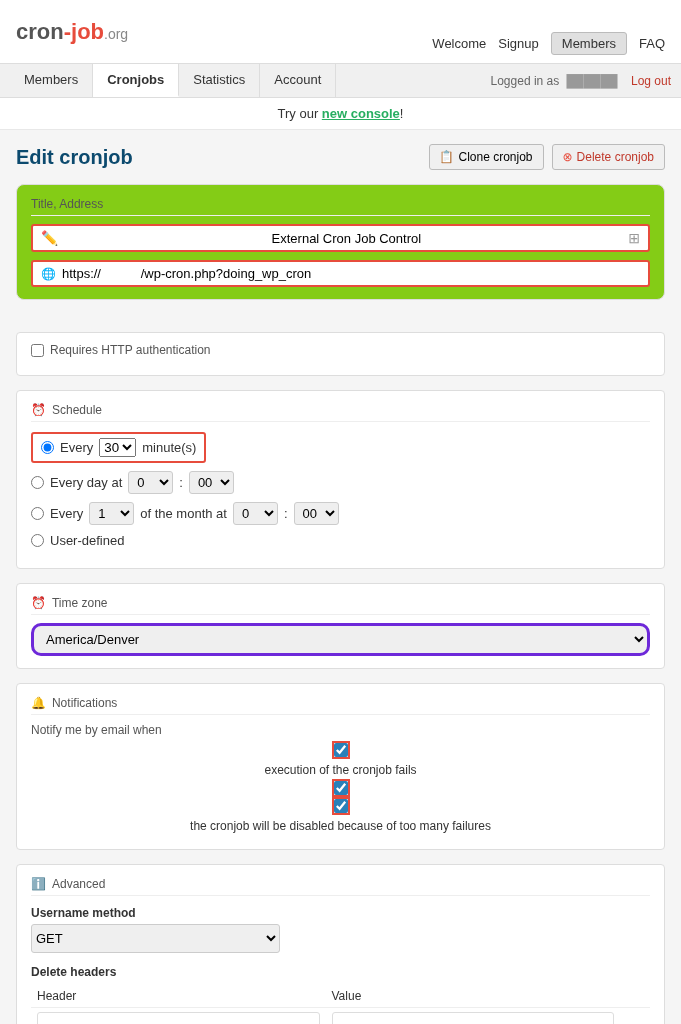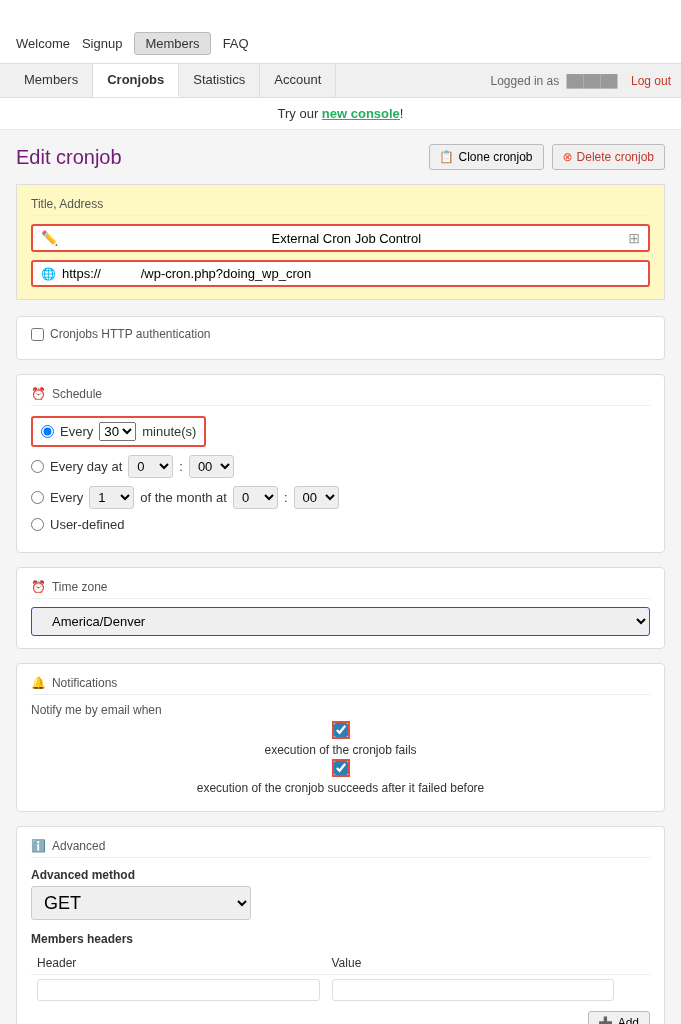--- a/index.html
+++ b/index.html
@@ -25,27 +25,27 @@
 
     
     .banner { background: #fff; text-align: center; padding: 8px; border-bottom: 1px solid #e8e8e8; font-size: 13px; }
     .banner .new-console { color: #27ae60; font-weight: bold; text-decoration: underline; }
 
     
     .main-content { padding: 14px 16px; background: #f5f5f5; min-height: 900px; }
 
     
     .page-title-row { display: flex; align-items: center; justify-content: space-between; margin-bottom: 14px; }
-    .page-title { font-size: 20px; font-weight: normal; color: #701a75; }
+    .page-title { font-size: 20px; font-weight: bold; color: #0c4a6e; }
     .title-actions { display: flex; gap: 8px; }
     .title-actions button { padding: 5px 10px; font-size: 12px; border: 1px solid #bbb; border-radius: 3px; background: #f0f0f0; cursor: pointer; display: flex; align-items: center; gap: 4px; }
     .delete-btn { color: #c0392b; }
 
     
-    .section-box { background: #fef9c3; border: 1px solid #ddd; border-radius: 0; margin-bottom: 16px; padding: 12px 14px; }
+    .section-box { background: #84cc16; border: 1px solid #ddd; border-radius: 8px; margin-bottom: 32px; padding: 12px 14px; }
     .section-legend { font-size: 12px; color: #555; margin-bottom: 8px; border-bottom: 1px solid #eee; padding-bottom: 4px; }
 
     
     .title-input-row { display: flex; align-items: center; border: 2px solid #e74c3c; border-radius: 3px; margin-bottom: 8px; padding: 4px 8px; background: #fff; }
     .title-input-row .icon { margin-right: 6px; font-size: 14px; }
     .title-input-row input { border: none; outline: none; flex: 1; font-size: 13px; }
     .title-input-row .right-icon { color: #999; font-size: 14px; }
 
     .url-input-row { display: flex; align-items: center; border: 2px solid #e74c3c; border-radius: 3px; margin-bottom: 0; padding: 4px 8px; background: #fff; }
     .url-input-row .globe-icon { margin-right: 6px; font-size: 12px; }
@@ -69,48 +69,51 @@
     .schedule-legend { display: flex; align-items: center; gap: 6px; font-size: 12px; color: #555; margin-bottom: 10px; border-bottom: 1px solid #eee; padding-bottom: 4px; }
     .schedule-row { display: flex; align-items: center; gap: 6px; margin-bottom: 8px; }
     .schedule-row input[type=radio] { margin: 0; }
     .schedule-row label { font-size: 13px; }
     .schedule-row select { font-size: 13px; padding: 2px 4px; border: 1px solid #ccc; border-radius: 3px; }
     .every-row-highlighted { display: flex; align-items: center; gap: 6px; border: 2px solid #e74c3c; border-radius: 3px; padding: 4px 8px; margin-bottom: 8px; background: #fff; width: fit-content; }
 
     
     .timezone-section { background: #fff; border: 1px solid #ddd; border-radius: 4px; margin-bottom: 14px; padding: 12px 14px; }
     .tz-legend { font-size: 12px; color: #555; margin-bottom: 8px; border-bottom: 1px solid #eee; padding-bottom: 4px; display: flex; align-items: center; gap: 6px; }
-    .tz-select { width: 100%; padding: 5px 16px; font-size: 13px; border: 1px solid #6d28d9; border-radius: 3px; }
+    .tz-select { width: 100%; padding: 5px 8px; font-size: 13px; border: 3px solid #6d28d9; border-radius: 10px; }
 
     
     .notif-section { background: #fff; border: 1px solid #ddd; border-radius: 4px; margin-bottom: 14px; padding: 12px 14px; }
     .notif-legend { font-size: 12px; color: #555; margin-bottom: 8px; border-bottom: 1px solid #eee; padding-bottom: 4px; display: flex; align-items: center; gap: 6px; }
     .notif-subtitle { font-size: 12px; margin-bottom: 6px; color: #555; }
     .notif-checkbox-row { display: flex; align-items: center; gap: 6px; margin-bottom: 4px; flex-direction: column; }
     .notif-checkbox-row input[type=checkbox] { accent-color: #2980b9; width: 14px; height: 14px; outline: 2px solid #e74c3c; }
     .notif-checkbox-row label { font-size: 12px; }
 
     
     .advanced-section { background: #fff; border: 1px solid #ddd; border-radius: 4px; margin-bottom: 14px; padding: 12px 14px; }
     .adv-legend { font-size: 12px; color: #555; margin-bottom: 10px; border-bottom: 1px solid #eee; padding-bottom: 4px; display: flex; align-items: center; gap: 6px; }
     .adv-label { font-size: 12px; font-weight: bold; margin-bottom: 4px; }
-    .adv-select { width: 220px; padding: 5px 8px; font-size: 18px; border: 1px solid #ccc; border-radius: 3px; margin-bottom: 12px; }
+    .adv-select { width: 249px; padding: 5px 0; font-size: 13px; border: 1px solid #ccc; border-radius: 3px; margin-bottom: 12px; }
     .custom-headers-label { font-size: 12px; font-weight: bold; margin-bottom: 6px; }
     .headers-table { width: 100%; border-collapse: collapse; margin-bottom: 6px; }
     .headers-table th { text-align: left; font-size: 12px; padding: 4px 6px; border-bottom: 1px solid #eee; font-weight: normal; }
     .headers-table td { padding: 4px 6px; }
     .headers-table td input { width: 100%; border: 1px solid #ddd; border-radius: 3px; padding: 3px 5px; font-size: 12px; }
     .add-btn { display: flex; align-items: center; justify-content: flex-end; }
     .add-btn button { background: #f0f0f0; border: 1px solid #bbb; border-radius: 3px; padding: 4px 10px; font-size: 12px; cursor: pointer; display: flex; align-items: center; gap: 4px; }
     .add-btn button .plus-icon { color: #27ae60; }
   </style>
 </head>
 <body>
 
 <div class="top-header">
+  <div class="logo">
+    <span class="cron">cron</span><span style="color:#e74c3c">-</span><span class="job" style="color:#e74c3c">job</span><span class="org">.org</span>
+  </div>
   <div class="top-nav">
     <a href="#">Welcome</a>
     <a href="#">Signup</a>
     <a href="#" class="members-btn">Members</a>
     <a href="#">FAQ</a>
   </div>
 </div>
 
 <div class="sub-nav">
   <div class="sub-nav-left">
@@ -155,21 +158,21 @@
     </div>
     <div class="url-input-row">
       <span class="globe-icon">🌐</span>
       <input type="text" style="background: transparent; width: 100%;" value="https://           /wp-cron.php?doing_wp_cron">
     </div>
   </div>
 
   <div class="http-auth-section">
     <div class="http-auth-header">
       <input type="checkbox" id="http-auth-check" style="">
-      <label for="http-auth-check">Cronjobs HTTP authentication</label>
+      <label for="http-auth-check">Requires HTTP authentication</label>
     </div>
     <div class="auth-fields">
     </div>
   </div>
 
   <div class="schedule-section">
     <div class="schedule-legend">
       <span>⏰</span>
       <span>Schedule</span>
     </div>
@@ -243,39 +246,42 @@
       <span>🔔</span>
       <span>Notifications</span>
     </div>
     <div class="notif-subtitle">Notify me by email when</div>
     <div class="notif-checkbox-row">
       <input type="checkbox" id="notif1" checked="" style="">
       <label for="notif1">execution of the cronjob fails</label>
     </div>
     <div class="notif-checkbox-row">
       <input type="checkbox" id="notif2" checked="" style="">
-      <label for="notif2">execution of the cronjob succeeds after it failed before</label>
+    </div>
+    <div class="notif-checkbox-row">
+      <input type="checkbox" id="notif3" checked="" style="">
+      <label for="notif3">the cronjob will be disabled because of too many failures</label>
     </div>
   </div>
 
   <div class="advanced-section">
     <div class="adv-legend">
       <span>ℹ️</span>
       <span>Advanced</span>
     </div>
-    <div class="adv-label">Advanced method</div>
+    <div class="adv-label">Username method</div>
     <select class="adv-select">
       <option>GET</option>
       <option>POST</option>
       <option>HEAD</option>
       <option>PUT</option>
       <option>DELETE</option>
     </select>
 
-    <div class="custom-headers-label">Members headers</div>
+    <div class="custom-headers-label">Delete headers</div>
     <table class="headers-table">
       <thead>
         <tr>
           <th>Header</th>
           <th>Value</th>
           <th style="width:30px;"></th>
         </tr>
       </thead>
       <tbody>
         <tr>

